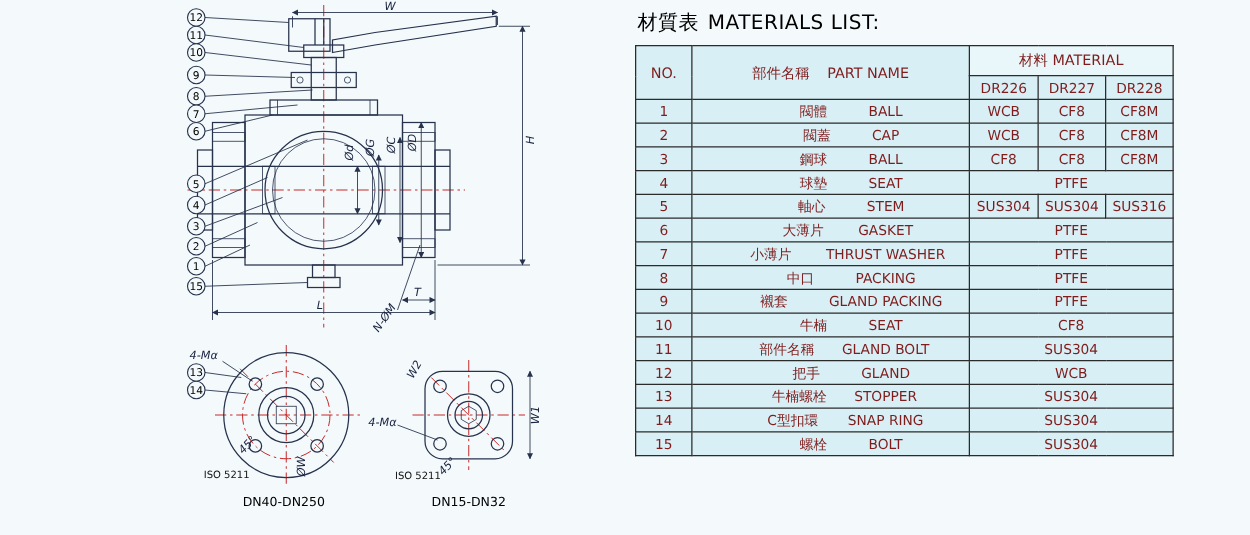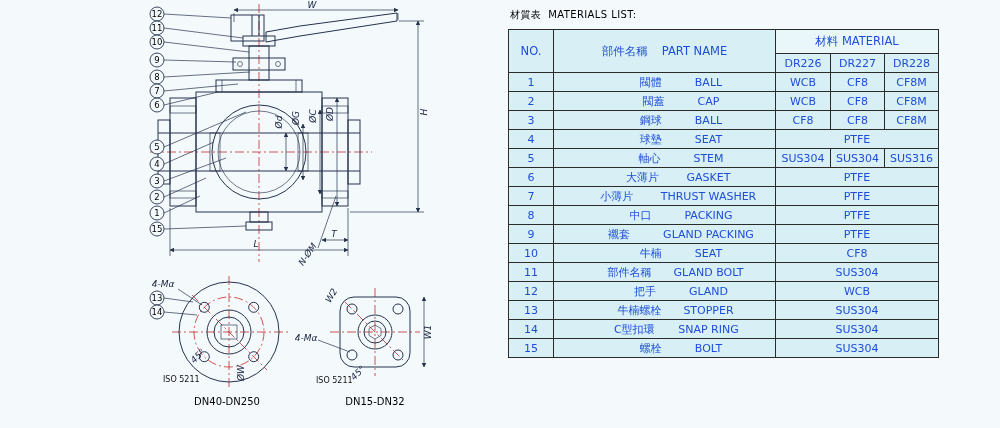--- a/index.html
+++ b/index.html
@@ -14,24 +14,24 @@
   .cl   { fill:none; stroke:#c62828; stroke-width:0.8; stroke-dasharray:9 3 2 3; }
   .dim  { fill:none; stroke:#27324c; stroke-width:0.7; }
   .lbl  { font-size:9px; fill:#1a2340; font-style:italic; }
   .cap  { font-size:10px; fill:#000; font-style:normal; }
   .iso  { font-size:8px; fill:#111; }
   .callout circle { fill:#f4fafc; stroke:#27324c; stroke-width:0.9; }
   .callout text { font-size:8.5px; fill:#000; text-anchor:middle; font-style:normal; }
 
   
   .right { position:absolute; left:508px; top:8px; width:486px; }
-  .title { font-size:10px; color:#000; margin:0 0 7px 2px; letter-spacing:0.4px; }
+  .title { font-size:16px; color:#000; margin:0 0 7px 2px; letter-spacing:0.4px; }
   .title .zh { margin-right:7px; }
 
-  table.materials { border-collapse:collapse; width:430px; table-layout:fixed; background:#d8eff5; color:#1d4ed8; }
+  table.materials { border-collapse:collapse; width:430px; table-layout:fixed; background:#d8eff5; color:#7f1d1d; }
   table.materials th, table.materials td {
     border:1px solid #2b2b2b; font-weight:normal; font-size:11px;
     height:19px; padding:0 2px; text-align:center; overflow:hidden; white-space:nowrap;
   }
   table.materials thead tr:first-child th { height:24px; font-size:11.5px; }
   th.h-mat { background:#e9f7fa; font-size:12px; }
   th.h-name { text-align:left; padding-left:12px; }
   th.h-name .en { margin-left:14px; }
   td.c-name { text-align:left; padding-left:12px; }
   td.c-name .zh { display:inline-block; width:88px; }

